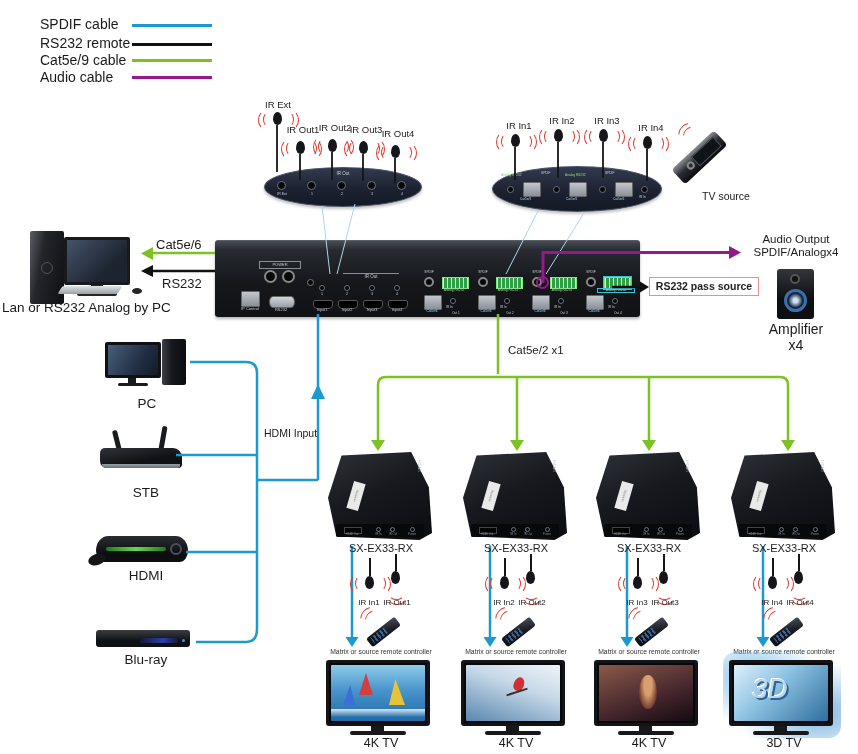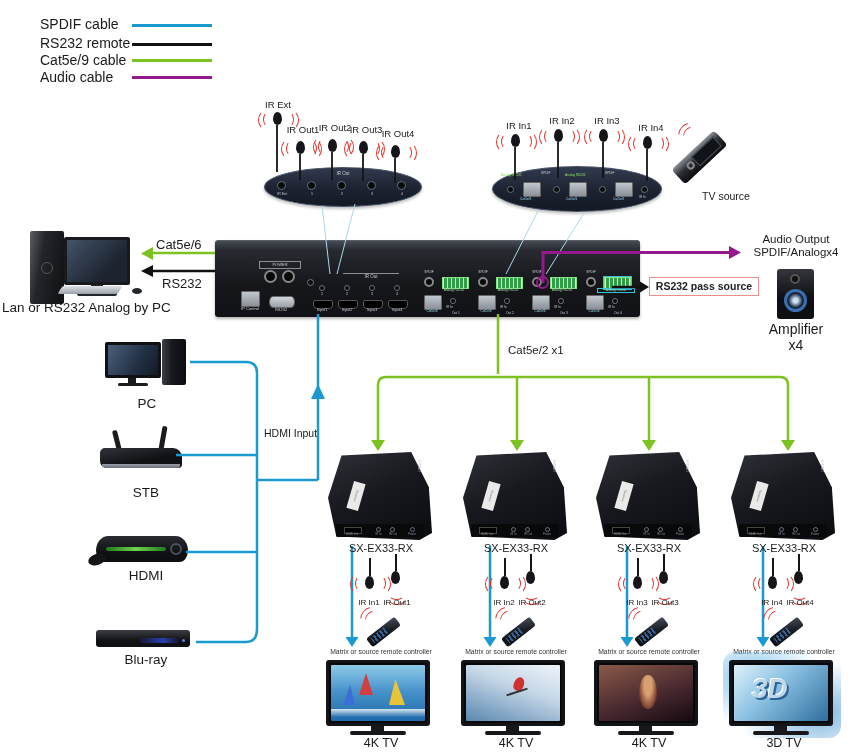--- a/index.html
+++ b/index.html
@@ -514,21 +514,21 @@
     <div class="lbl c" style="left:20px;top:158px;width:46px;font-size:8px;">IR In4</div>
     <div class="lbl c" style="left:48px;top:158px;width:46px;font-size:8px;">IR Out4</div>
     <span class="wv ul" style="left:40px;top:170px;"></span>
     <div class="rmt" style="left:52px;top:174px;transform:rotate(52deg);">
         <i></i>
       </div>
     <div class="lbl c" style="left:-9px;top:208px;width:128px;font-size:6.8px;color:#333;">Matrix or source remote controller</div>
     <div class="abs" style="left:-6px;top:212px;width:118px;height:86px;background:radial-gradient(ellipse at 25% 30%,rgba(110,185,230,.85),transparent 55%),radial-gradient(ellipse at 80% 70%,rgba(70,150,210,.7),transparent 60%);border-radius:12px;"></div>
     <div class="tv" style="left:0;top:220px;">
       <div class="scr" style="background:linear-gradient(135deg,#dff0fa,#8fc4e4 40%,#2e6e9e);">
-        <span class="abs" style="left:18px;top:8px;width:70px;font-size:28px;font-weight:bold;font-style:italic;color:#bcd8ea;text-shadow:2px 2px 0 #2e6494,-1px -1px 0 #fff;">3D</span>
+        <span class="abs" style="left:18px;top:8px;width:70px;font-size:28px;font-weight:normal;font-style:italic;color:#bcd8ea;text-shadow:2px 2px 0 #2e6494,-1px -1px 0 #fff;">3D</span>
       </div>
     </div>
     <div class="tvneck" style="left:45px;top:286px;"></div>
     <div class="tvbase" style="left:24px;top:291px;"></div>
     <div class="lbl c" style="left:0;top:296px;width:110px;font-size:12.5px;">3D TV</div>
   </div>
 
 </div>
 
 </body></html>

